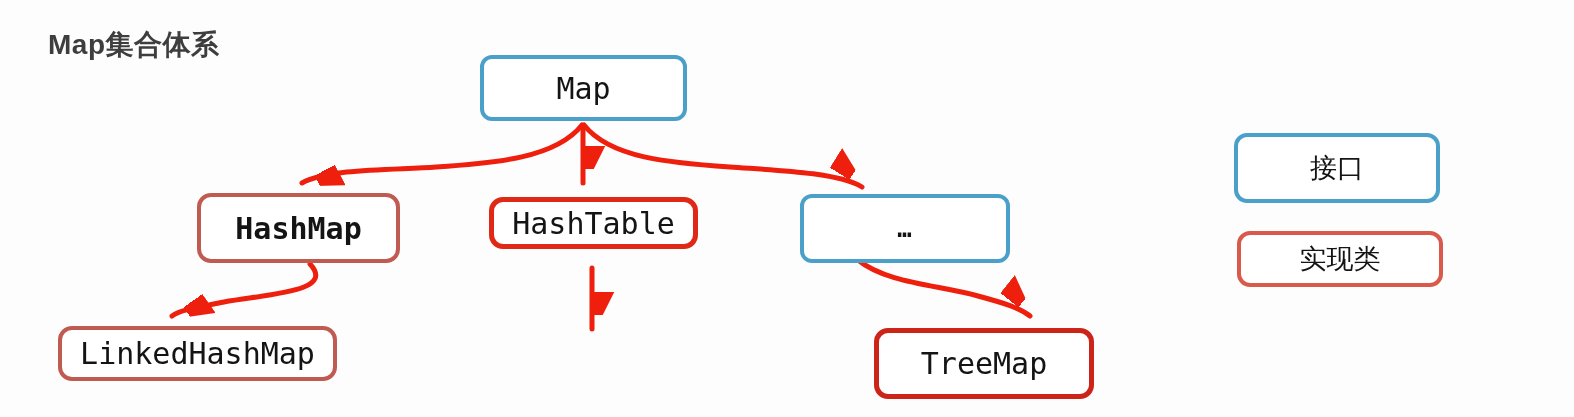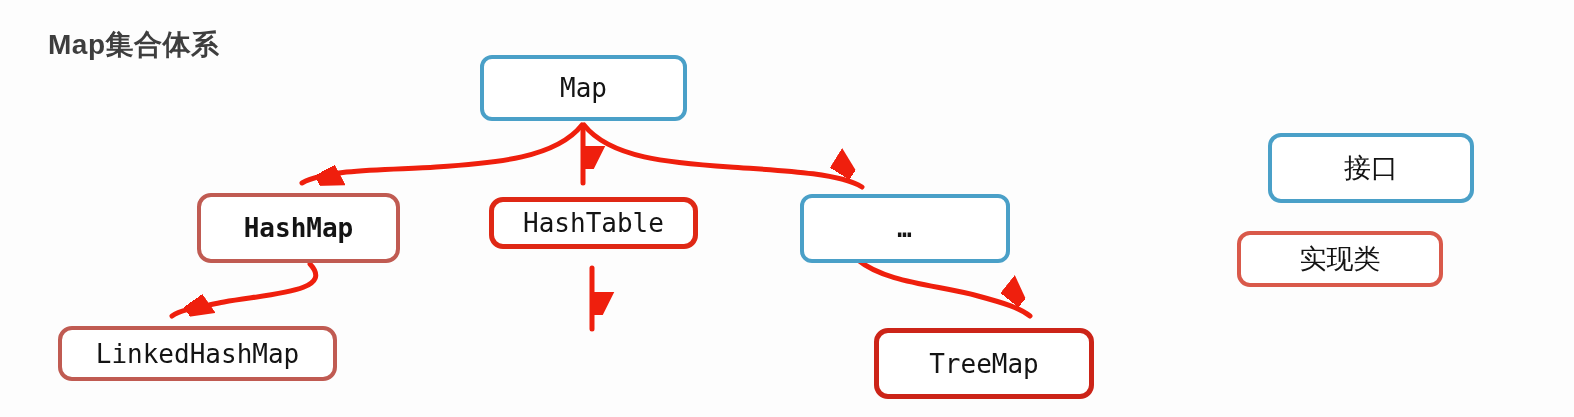--- a/index.html
+++ b/index.html
@@ -38,21 +38,21 @@
   #arrowhead path { fill: var(--arrow, #ef1f0d); }
   .node {
     position: absolute;
     box-sizing: border-box;
     display: flex;
     align-items: center;
     justify-content: center;
     background: #fff;
     border-radius: 14px;
     font-family: "DejaVu Sans Mono", "Liberation Mono", monospace;
-    font-size: 26px;
+    font-size: 30px;
     color: var(--node-text, #141414);
   }
   .node.if     { border: 4px solid var(--interface-border, #4aa0c8); border-radius: 12px; }
   .node.muted  { border: 4px solid var(--impl-muted-border, #c05b52); }
   .node.bright { border: 5px solid var(--impl-bright-border, #df2815); }
   .node.dark   { border: 5px solid var(--impl-dark-border, #cc2418); }
   .node.legend {
     font-family: "Liberation Sans", sans-serif;
     font-size: 27px;
     border-radius: 13px;
@@ -62,21 +62,21 @@
   .ellipsis { font-size: 24px; font-weight: 700; letter-spacing: 1px; }
 
   
   #node-map          { left: 480px; top: 55px;  width: 207px; height: 66px; }
   #node-hashmap      { left: 197px; top: 193px; width: 203px; height: 70px; }
   #node-hashtable    { left: 489px; top: 197px; width: 209px; height: 52px; }
   #node-more         { left: 800px; top: 194px; width: 210px; height: 69px; }
   #node-linkedhashmap{ left: 58px;  top: 326px; width: 279px; height: 55px; }
   #node-properties   { left: 490px; top: 340px; width: 218px; height: 69px; }
   #node-treemap      { left: 874px; top: 328px; width: 220px; height: 71px; }
-  #legend-interface  { left: 1268px; top: 133px; width: 206px; height: 70px; }
+  #legend-interface  { left: 1234px; top: 133px; width: 206px; height: 70px; }
   #legend-impl       { left: 1237px; top: 231px; width: 206px; height: 56px; justify-content: center; }
 </style>
 </head>
 <body>
 
 <div class="canvas">
 
   <div class="title">Map集合体系</div>
 
   <svg class="edges" width="1574" height="417" viewBox="0 0 1574 417">

